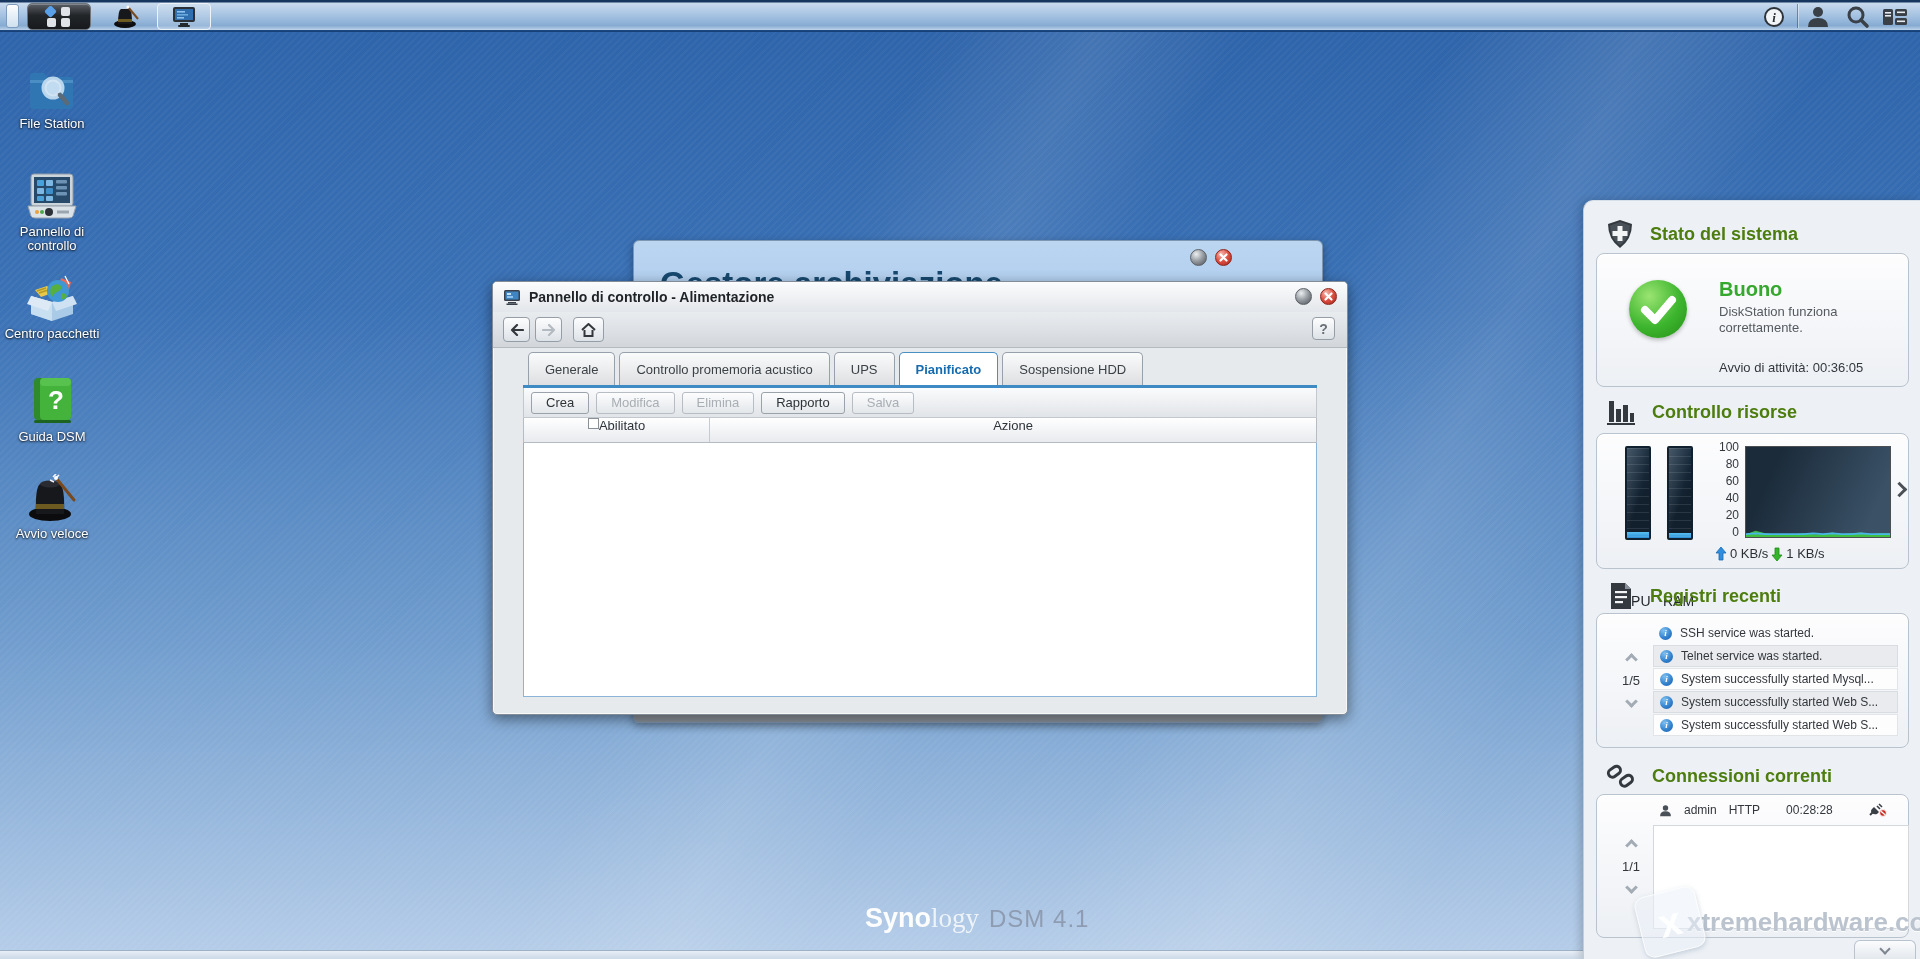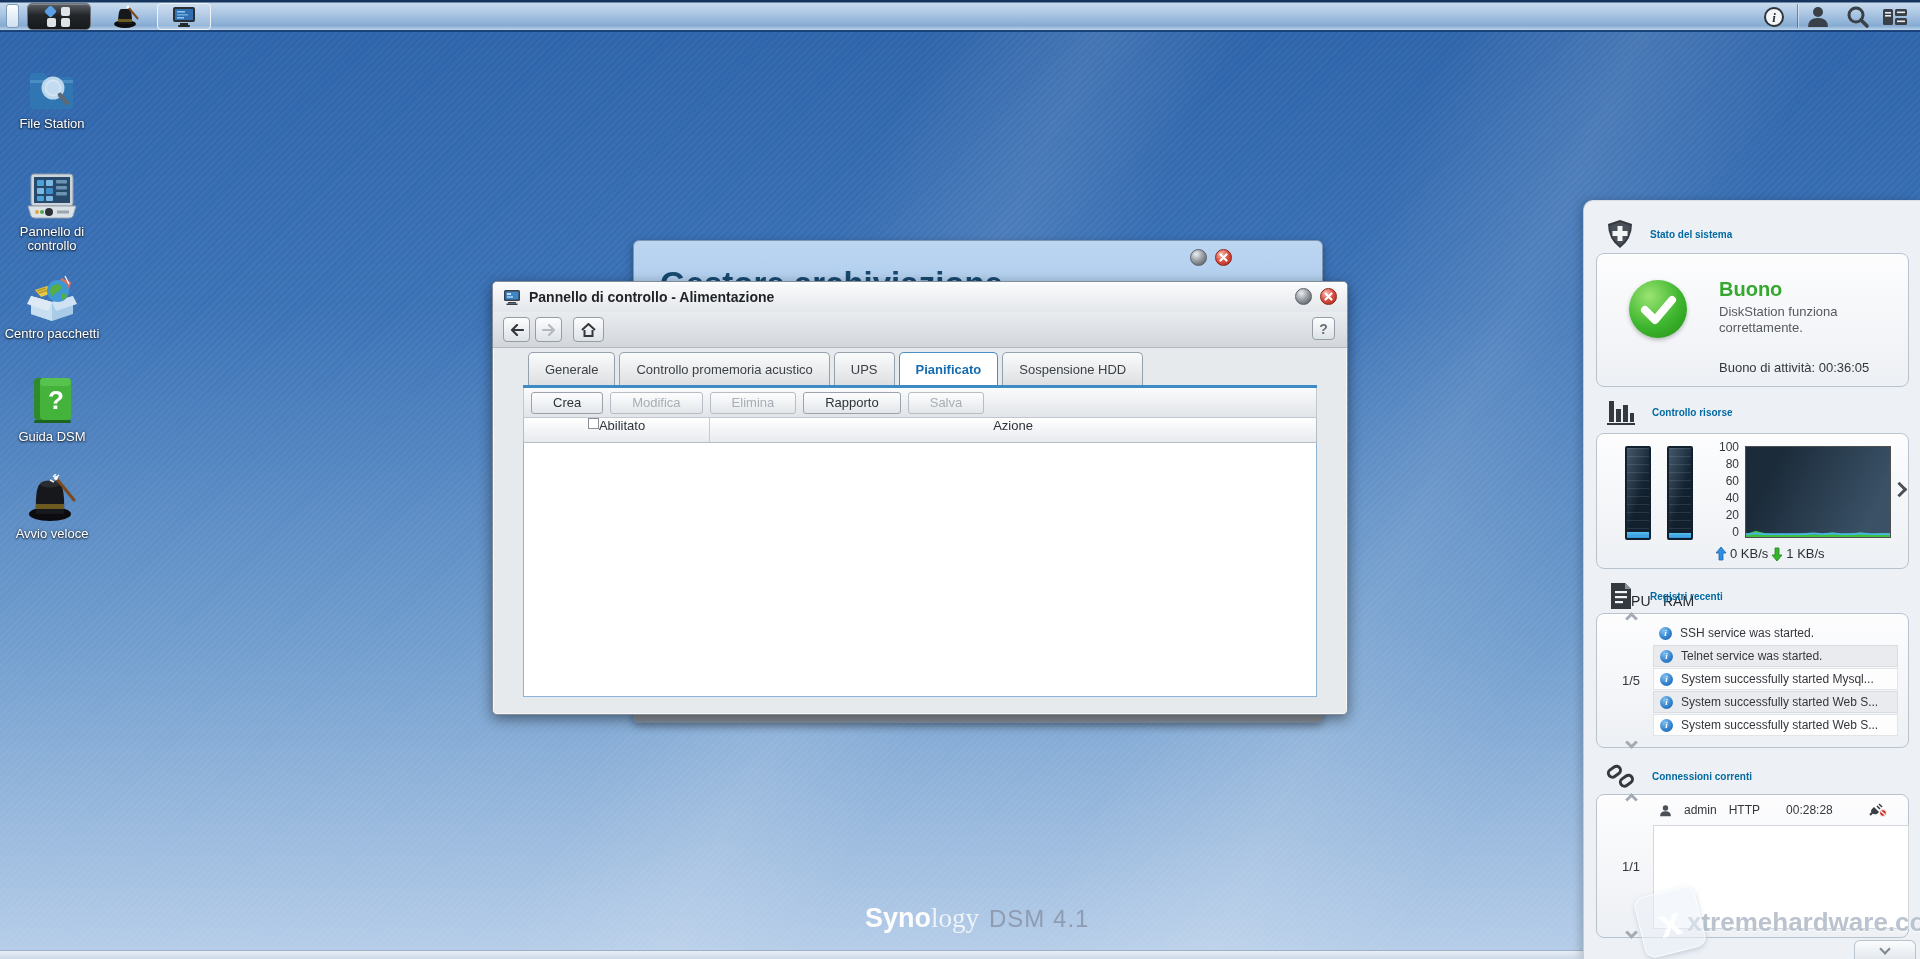--- a/index.html
+++ b/index.html
@@ -65,37 +65,37 @@
   .dlg-body { position:absolute; left:0; top:66px; right:0; bottom:0; padding:11px 30px 0 30px; }
 
   .tabstrip { display:flex; align-items:flex-end; height:26px; padding-left:5px; gap:4px; }
   .tab { height:24px; padding:16px 16px; display:flex; align-items:center; border:1px solid #97a1ac; border-bottom:none;
     border-radius:5px 5px 0 0; background:linear-gradient(to bottom,#fafbfb,#dddfe2); font-size:13px; color:#3c4146; white-space:nowrap; }
   .tab.active { height:26px; background:#fff; border-color:#4a8fc4; color:#166cb0; font-weight:bold; }
   .tab-underline { height:3px; background:#3e8ac5; }
 
   .toolbar { height:30px; border:1px solid #c3c8ce; border-top:none; background:linear-gradient(to bottom,#fafbfc,#e1e4e8);
     display:flex; align-items:center; gap:7px; padding-left:7px; }
-  .tbtn { height:22px; padding:0 21px; border:1px solid #9aa2ab; border-radius:3px; font-size:13px; color:#2e3338;
+  .tbtn { height:22px; padding:0 14px; border:1px solid #9aa2ab; border-radius:3px; font-size:13px; color:#2e3338;
     background:linear-gradient(to bottom,#fdfdfe,#e3e7ea); display:flex; align-items:center; }
   .tbtn.disabled { color:#a9aeb4; border-color:#b7bdc4; }
 
   .tbl-header { height:25px; display:flex; border:1px solid #b6bcc4; border-top:none;
     background:linear-gradient(to bottom,#ffffff,#e8eaee); font-size:13px; color:#2e3338; }
   .tbl-col { display:flex; align-items:flex-start; justify-content:center; border-right:1px solid #c6cbd1; }
   .tbl-col:last-child { border-right:none; }
   .chk { width:11px; height:11px; border:1px solid #8a9097; background:#fff; }
   .tbl-body { height:254px; background:#fff; border:1px solid #8cb4d8; border-top:none; }
 
   
   .widget-panel { position:absolute; left:1583px; top:200px; width:337px; height:759px; z-index:20;
     background:#edf1f6; border-left:1px solid #c2cdd8; border-top:1px solid #d6dee8; border-radius:10px 0 0 0;
     box-shadow:-3px 0 8px rgba(0,0,0,.18); }
   .w-header { position:absolute; left:22px; display:flex; align-items:center; gap:16px; }
-  .w-header .wt { font-size:10px; font-weight:bold; color:#0369a1; }
+  .w-header .wt { font-size:18px; font-weight:bold; color:#4d7c0f; }
   .w-card { position:absolute; left:12px; width:313px; border:1px solid #b9c3ce; border-radius:8px;
     background:linear-gradient(to bottom,#fdfdfe,#edf0f4); box-shadow:inset 0 1px 0 #fff; }
 
   .status-check { position:absolute; left:32px; top:26px; width:58px; height:58px; border-radius:50%;
     background:radial-gradient(circle at 35% 28%, #9ae472, #3db52e 55%, #259117 98%); box-shadow:0 2px 4px rgba(0,0,0,.25); }
   .status-title { position:absolute; left:122px; top:24px; font-size:20px; font-weight:bold; color:#35a82e; }
   .status-desc { position:absolute; left:122px; top:50px; width:150px; font-size:13px; color:#555a60; line-height:16px; }
   .status-uptime { position:absolute; left:122px; top:106px; font-size:13px; color:#33373c; }
 
   .gauge { position:absolute; top:12px; width:26px; height:94px; border:2px solid #11202e; border-radius:2px;
@@ -107,21 +107,21 @@
   .gauge-lbl { position:absolute; top:114px; font-size:14px; color:#24282d;margin-top:45px; }
   .ytick { position:absolute; left:100px; width:42px; text-align:right; font-size:12px; color:#33373c; }
   .net-chart-box { position:absolute; left:148px; top:12px; width:146px; height:92px; border:1px solid #4b4f54;
     background:linear-gradient(115deg,#1b2b3a 20%,#3a5166 85%); }
   .net-chart-box svg { position:absolute; inset:0; width:100%; height:100%; }
   .rate-row { position:absolute; left:118px; top:112px; display:flex; align-items:center; gap:3px; font-size:13px; color:#2c3036; }
   .chev-right { position:absolute; left:297px; top:50px; width:11px; height:11px;
     border-top:3px solid #4b5057; border-right:3px solid #4b5057; transform:rotate(45deg); }
 
   .pager { position:absolute; left:14px; top:0; bottom:0; width:40px; display:flex; flex-direction:column;
-    align-items:center; justify-content:space-between; gap:9px; }
+    align-items:center; justify-content:center; gap:9px; }
   .pager .pg { font-size:13px; color:#33373c; }
   .chev { width:9px; height:9px; border-left:3px solid #a3abb4; border-top:3px solid #a3abb4; }
   .chev.up { transform:rotate(45deg); }
   .chev.down { transform:rotate(225deg); }
 
   .log-rows { position:absolute; left:56px; top:8px; right:10px; }
   .log-row { height:22px; margin-bottom:1px; display:flex; align-items:center; gap:8px; padding-left:6px;
     font-size:12px; color:#33373c; white-space:nowrap; overflow:hidden; }
   .log-row.alt { background:#e9ebee; border:1px solid #d9dce0; }
   .log-row.boxed { background:#fdfdfe; border:1px solid #e2e5e8; }
@@ -406,21 +406,21 @@
     <span class="wt">Stato del sistema</span>
   </div>
   <div class="w-card" style="top:52px; height:134px">
     <div class="status-check">
       <svg width="58" height="58" viewBox="0 0 58 58">
           <path d="M16 30 L26 40 L43 20" stroke="#fff" stroke-width="8" fill="none" stroke-linecap="round" stroke-linejoin="round"></path>
         </svg>
     </div>
     <div class="status-title">Buono</div>
     <div class="status-desc">DiskStation funziona correttamente.</div>
-    <div class="status-uptime">Buono di attività: 00:36:05</div>
+    <div class="status-uptime">Avvio di attività: 00:36:05</div>
   </div>
 
   <div class="w-header" style="top:198px">
     <svg width="30" height="26" viewBox="0 0 30 26">
       <path d="M1 25 L29 25" stroke="#34393f" stroke-width="2"></path>
       <rect x="3" y="2" width="5" height="21" fill="#34393f"></rect>
       <rect x="10" y="10" width="5" height="13" fill="#34393f"></rect>
       <rect x="17" y="6" width="5" height="17" fill="#34393f"></rect>
       <rect x="24" y="14" width="4" height="9" fill="#34393f"></rect>
     </svg>

